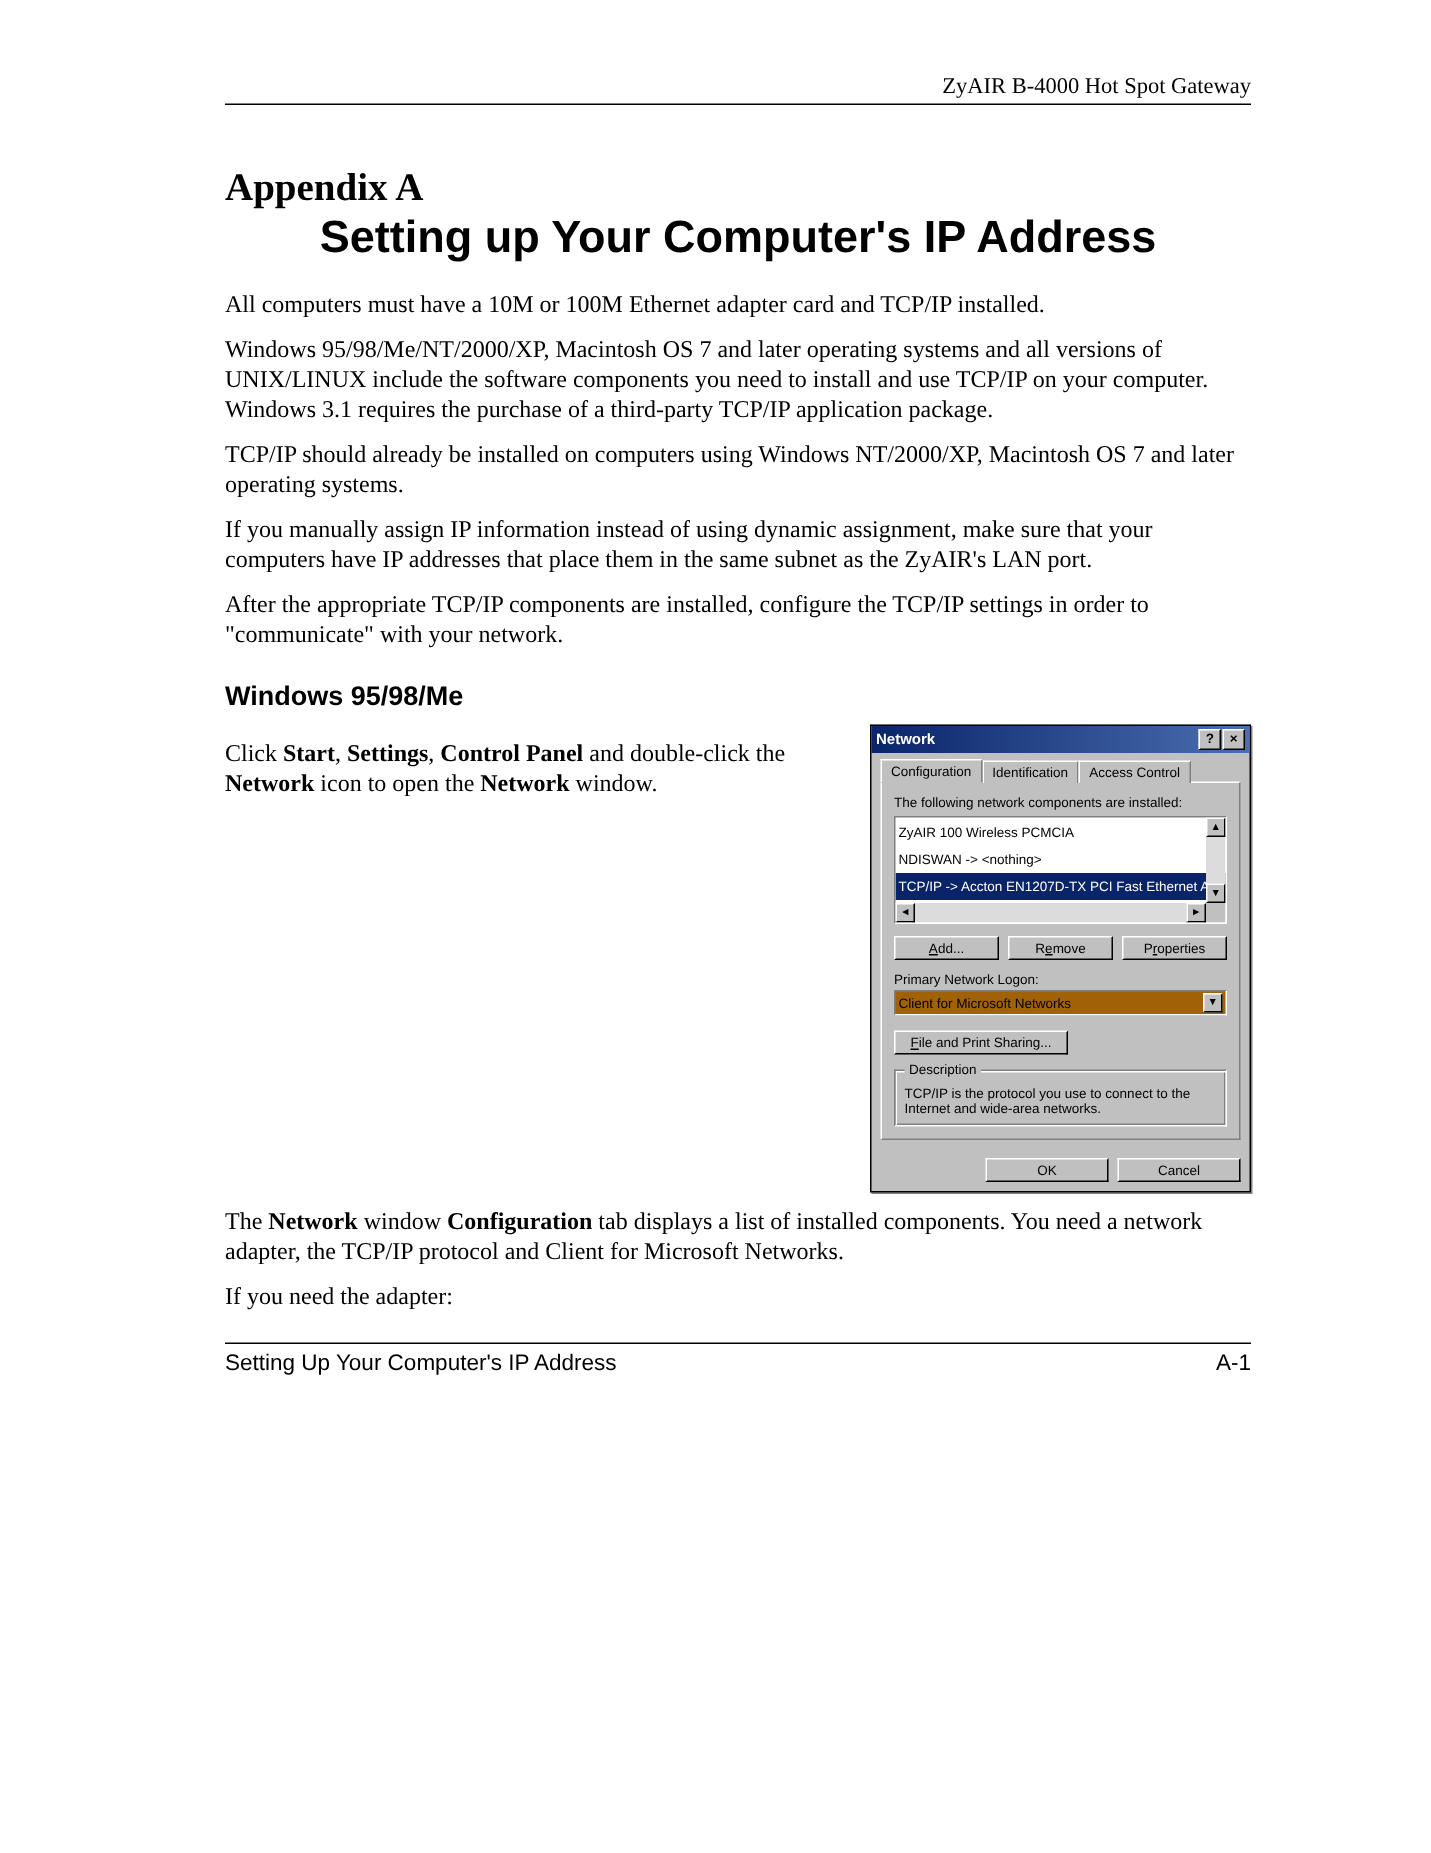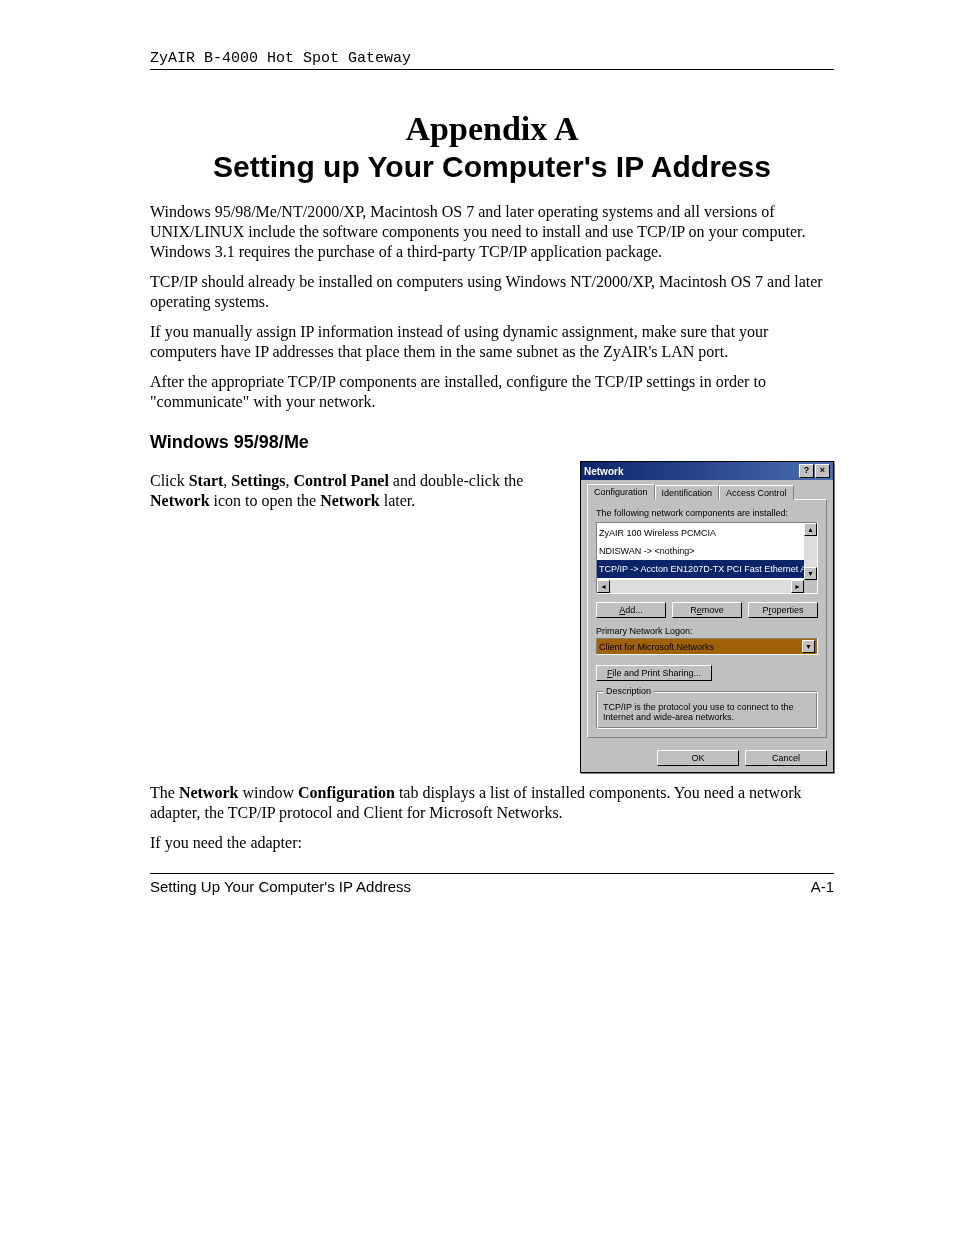--- a/index.html
+++ b/index.html
@@ -10,30 +10,31 @@
     color: #000;
     width: 954px;
   }
   .page {
     padding: 50px 120px 50px 150px;
     box-sizing: border-box;
     width: 954px;
   }
   .header-bar {
     border-bottom: 1.5px solid #000;
-    font-family: Liberation Mono, monospace;
+    font-family: Liberation Serif, serif;
     font-size: 15px;
+    text-align: right;
     padding-bottom: 2px;
     margin-bottom: 40px;
   }
   h1.appendix {
     font-family: "Times New Roman", Times, serif;
     font-weight: bold;
-    font-size: 34px;
-    text-align: center;
+    font-size: 26px;
+    text-align: left;
     margin: 0;
   }
   h1.title {
     font-family: Arial, Helvetica, sans-serif;
     font-weight: bold;
     font-size: 30px;
     text-align: center;
     margin: 2px 0 18px 0;
   }
   p.body {
@@ -241,31 +242,32 @@
 
 <div class="page">
 
   <div class="header-bar">
     <span>ZyAIR B-4000 Hot Spot Gateway</span>
   </div>
 
   <h1 class="appendix">Appendix A</h1>
   <h1 class="title">Setting up Your Computer's IP Address</h1>
 
+  <p class="body">All computers must have a 10M or 100M Ethernet adapter card and TCP/IP installed.</p>
   <p class="body">Windows 95/98/Me/NT/2000/XP, Macintosh OS 7 and later operating systems and all versions of UNIX/LINUX include the software components you need to install and use TCP/IP on your computer. Windows 3.1 requires the purchase of a third-party TCP/IP application package.</p>
   <p class="body">TCP/IP should already be installed on computers using Windows NT/2000/XP, Macintosh OS 7 and later operating systems.</p>
   <p class="body">If you manually assign IP information instead of using dynamic assignment, make sure that your computers have IP addresses that place them in the same subnet as the ZyAIR's LAN port.</p>
   <p class="body">After the appropriate TCP/IP components are installed, configure the TCP/IP settings in order to "communicate" with your network.</p>
 
   <h2 class="section">Windows 95/98/Me</h2>
 
   <div class="two-col">
     <div class="text-col">
       <p class="body">
-        <span>Click </span><span class="b">Start</span><span>, </span><span class="b">Settings</span><span>, </span><span class="b">Control Panel</span><span> and double-click the </span><span class="b">Network</span><span> icon to open the </span><span class="b">Network</span><span> later.</span>
+        <span>Click </span><span class="b">Start</span><span>, </span><span class="b">Settings</span><span>, </span><span class="b">Control Panel</span><span> and double-click the </span><span class="b">Network</span><span> icon to open the </span><span class="b">Network</span><span> window.</span>
       </p>
     </div>
 
     <div class="win-dialog">
       <div class="titlebar">
         <span>Network</span>
         <div class="titlebar-buttons">
           <div class="titlebar-btn">?</div>
           <div class="titlebar-btn">×</div>
         </div>

